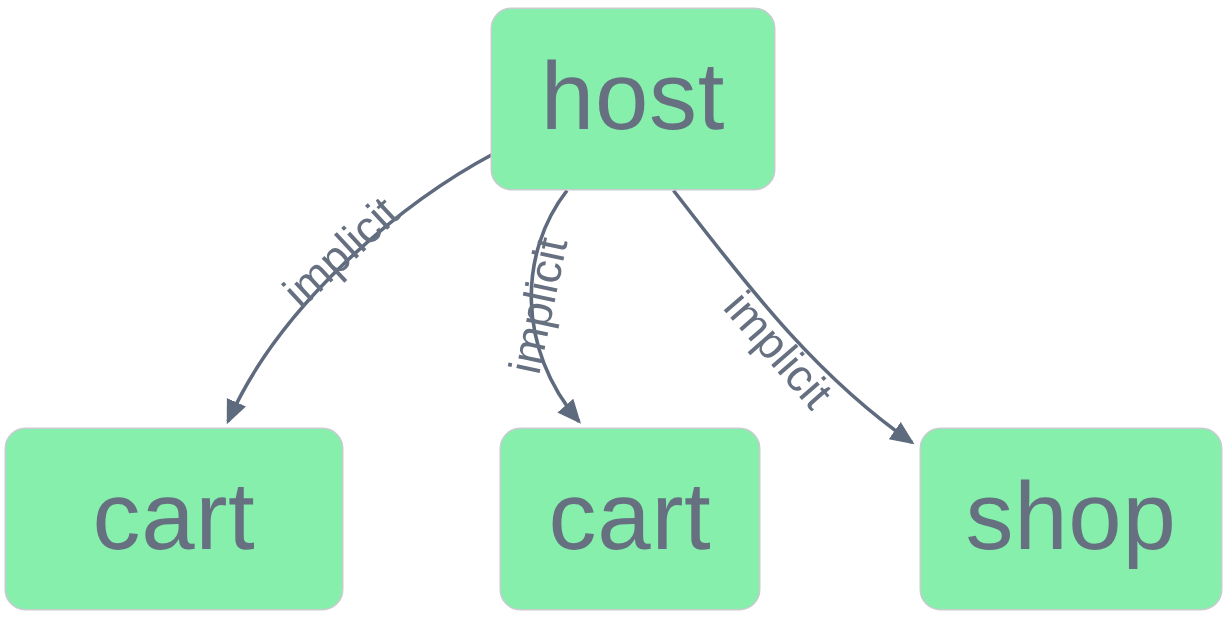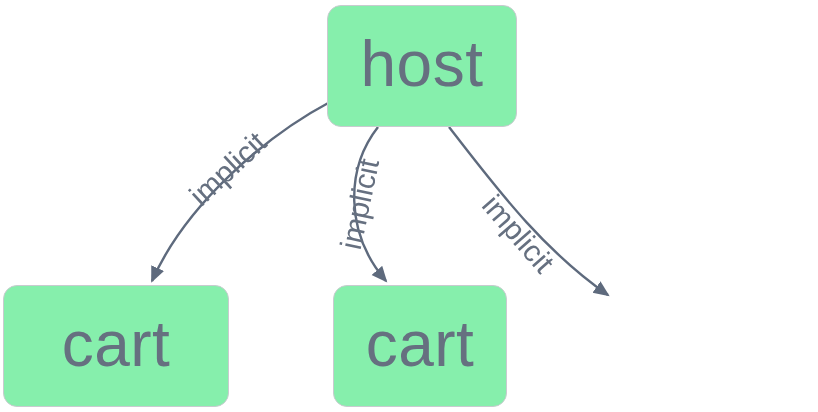--- a/index.html
+++ b/index.html
@@ -81,14 +81,17 @@
   </div>
 
   <div class="node" style="left:3px; top:285px; width:226px; height:122px;">
     <span class="node-label">cart</span>
   </div>
 
   <div class="node" style="left:333px; top:285px; width:174px; height:122px;">
     <span class="node-label">cart</span>
   </div>
 
+  <div class="node" style="left:613px; top:285px; width:202px; height:122px;">
+    <span class="node-label">shop</span>
+  </div>
 
 </div>
 
 </body></html>

